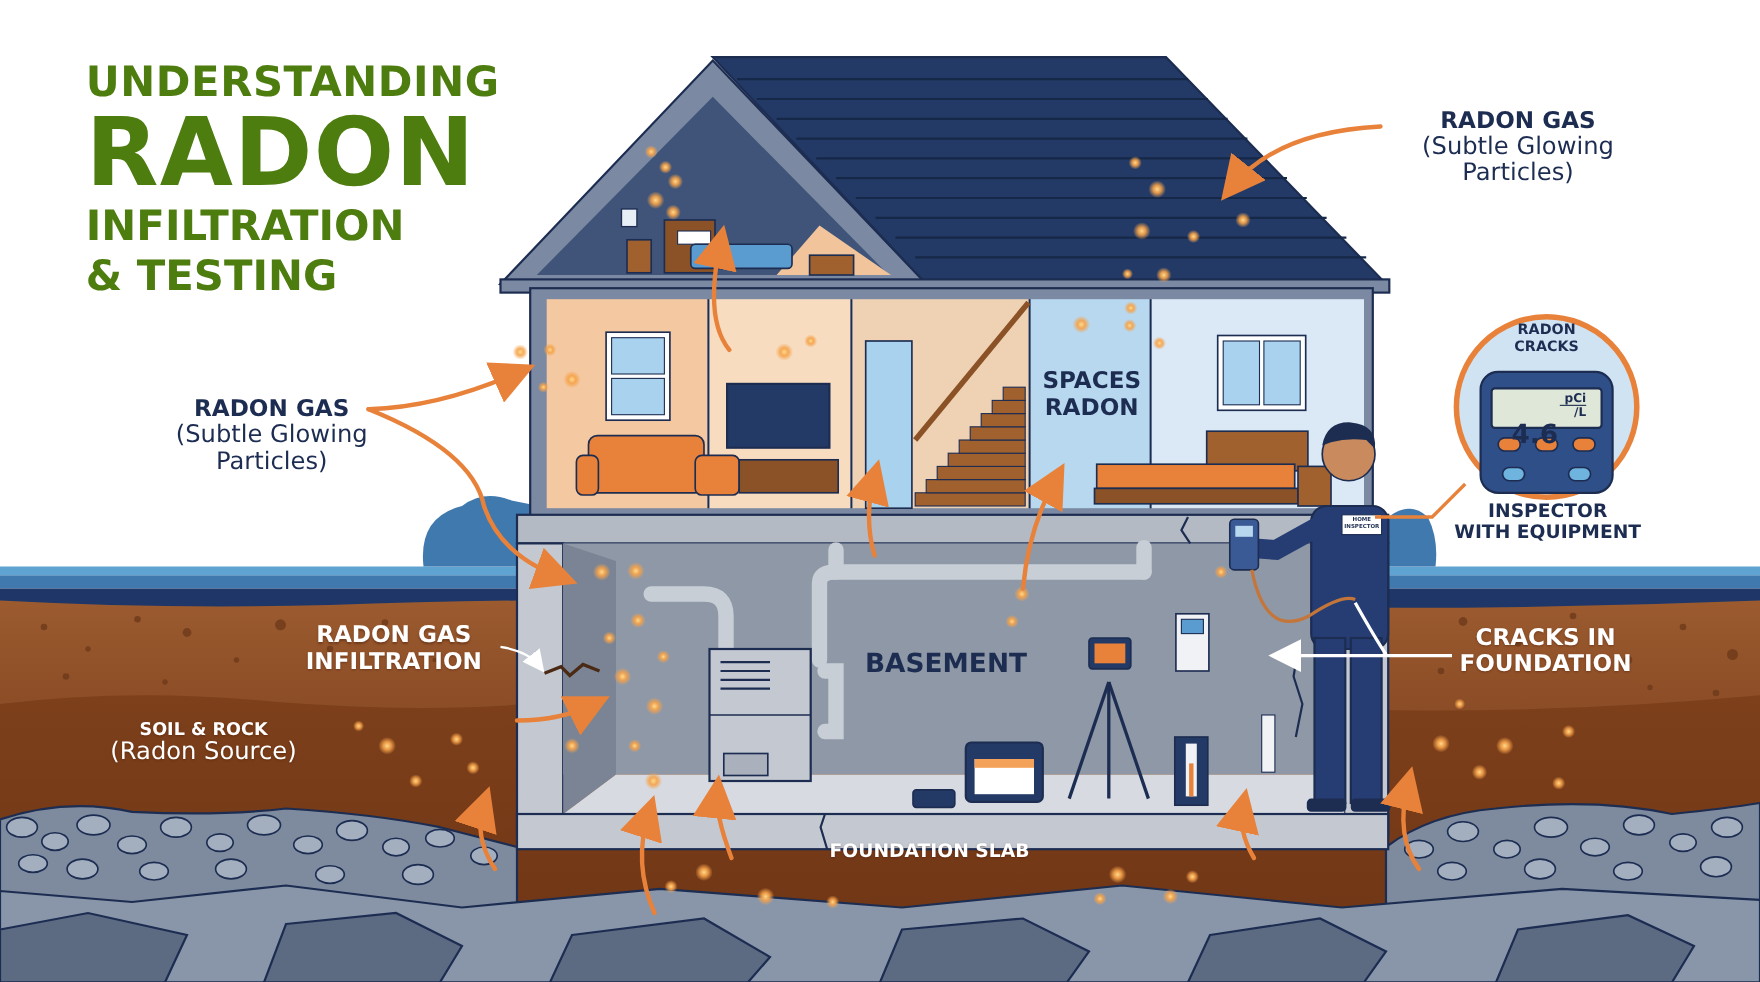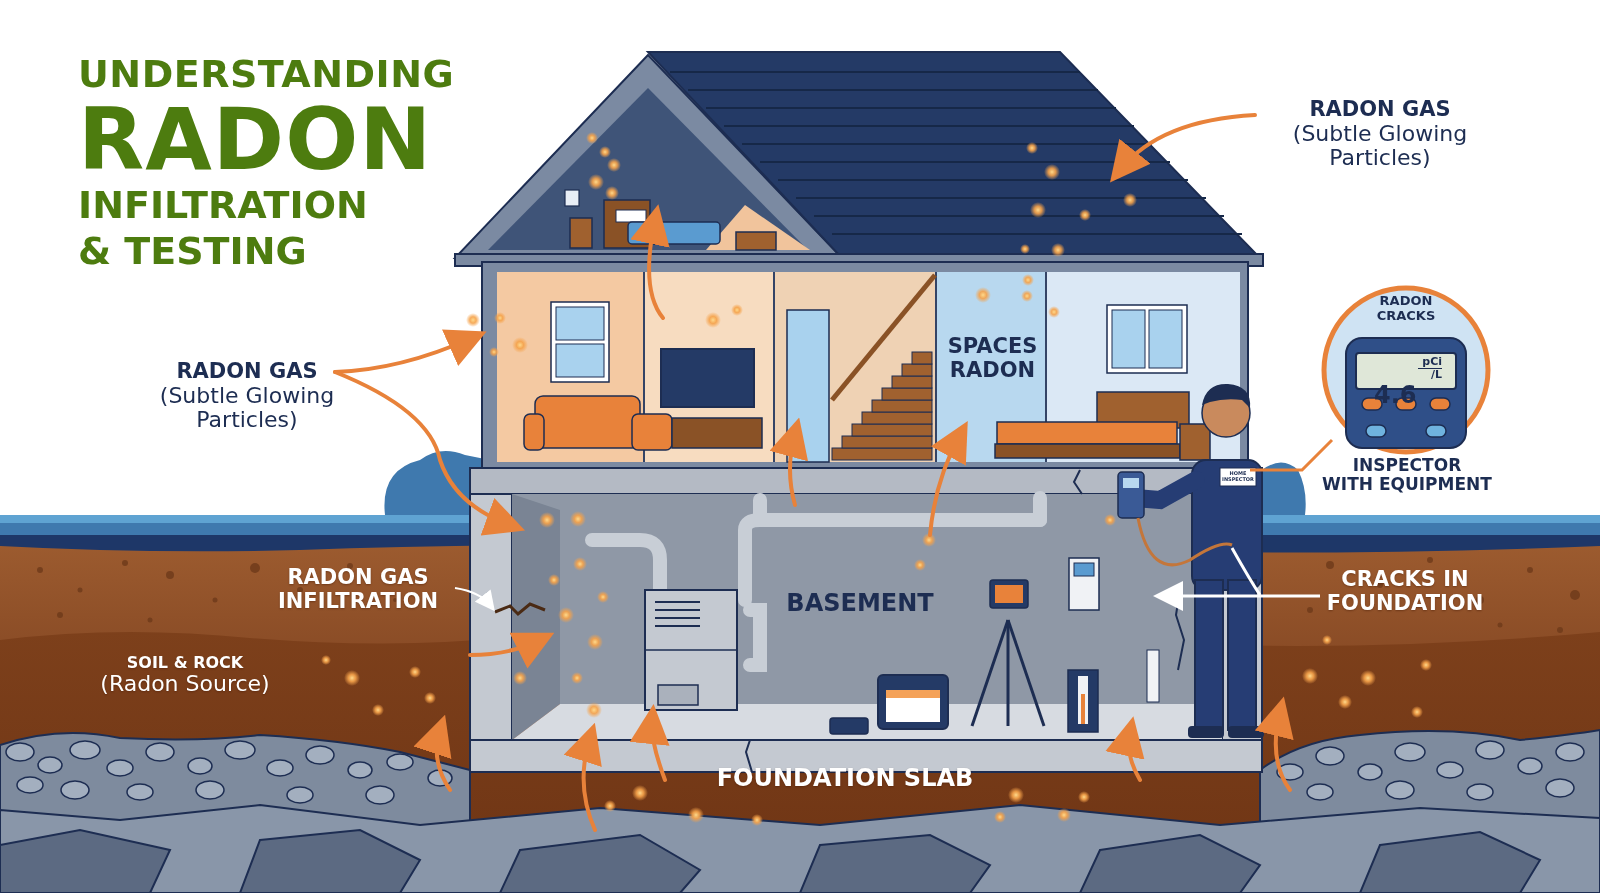--- a/index.html
+++ b/index.html
@@ -390,21 +390,21 @@
 <div class="lbl light b" style="left:268px; top:566px; width:180px; font-size:21px;">
   <div>RADON GAS</div>
   <div>INFILTRATION</div>
 </div>
 
 <div class="lbl light" style="left:90px; top:654px; width:190px;">
   <div class="b" style="font-size:16px;">SOIL &amp; ROCK</div>
   <div class="sub">(Radon Source)</div>
 </div>
 
-<div class="lbl light b" style="left:715px; top:765px; width:260px; font-size:24px;">FOUNDATION SLAB</div>
+<div class="lbl light b" style="left:715px; top:765px; width:260px; font-size:17px;">FOUNDATION SLAB</div>
 
 <div class="lbl light b" style="left:1310px; top:568px; width:190px; font-size:21px;">
   <div>CRACKS IN</div>
   <div>FOUNDATION</div>
 </div>
 
 <div class="lbl dark b" style="left:1312px; top:456px; width:190px; font-size:17px;">
   <div>INSPECTOR</div>
   <div>WITH EQUIPMENT</div>
 </div>

